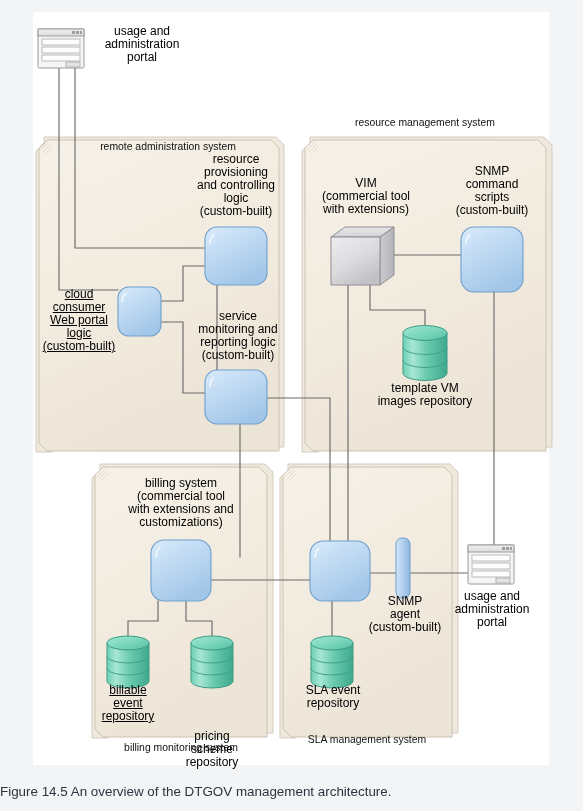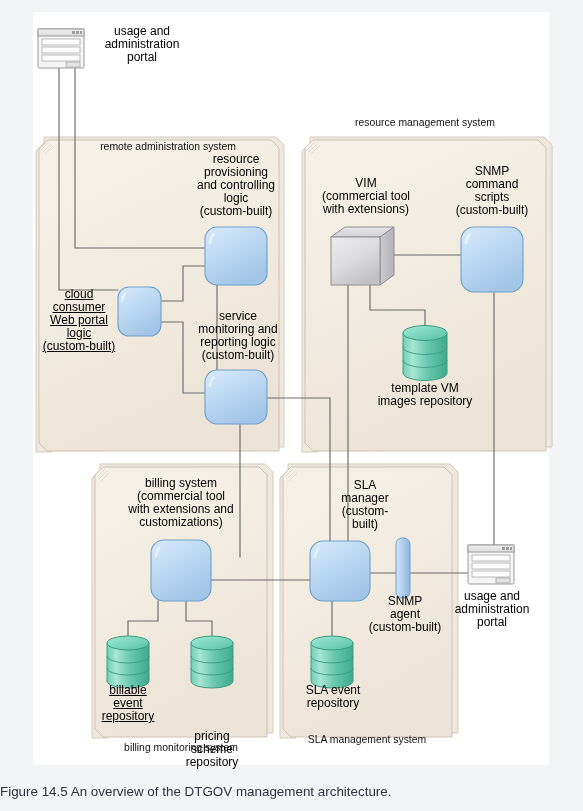--- a/index.html
+++ b/index.html
@@ -314,24 +314,20 @@
 customizations)</div>
 
   <div class="lbl" style="left:92px; top:684px; width:72px;text-decoration:underline;">billable
 event
 repository</div>
 
   <div class="lbl" style="left:176px; top:684px; width:72px;margin-top:46px;">pricing
 scheme
 repository</div>
 
-  <div class="lbl" style="left:332px; top:479px; width:66px;">SLA
-manager
-(custom-
-built)</div>
 
   <div class="lbl" style="left:359px; top:595px; width:92px;">SNMP
 agent
 (custom-built)</div>
 
   <div class="lbl" style="left:294px; top:684px; width:78px;">SLA event
 repository</div>
 
   <div class="lbl" style="left:453px; top:590px; width:78px;">usage and
 administration

